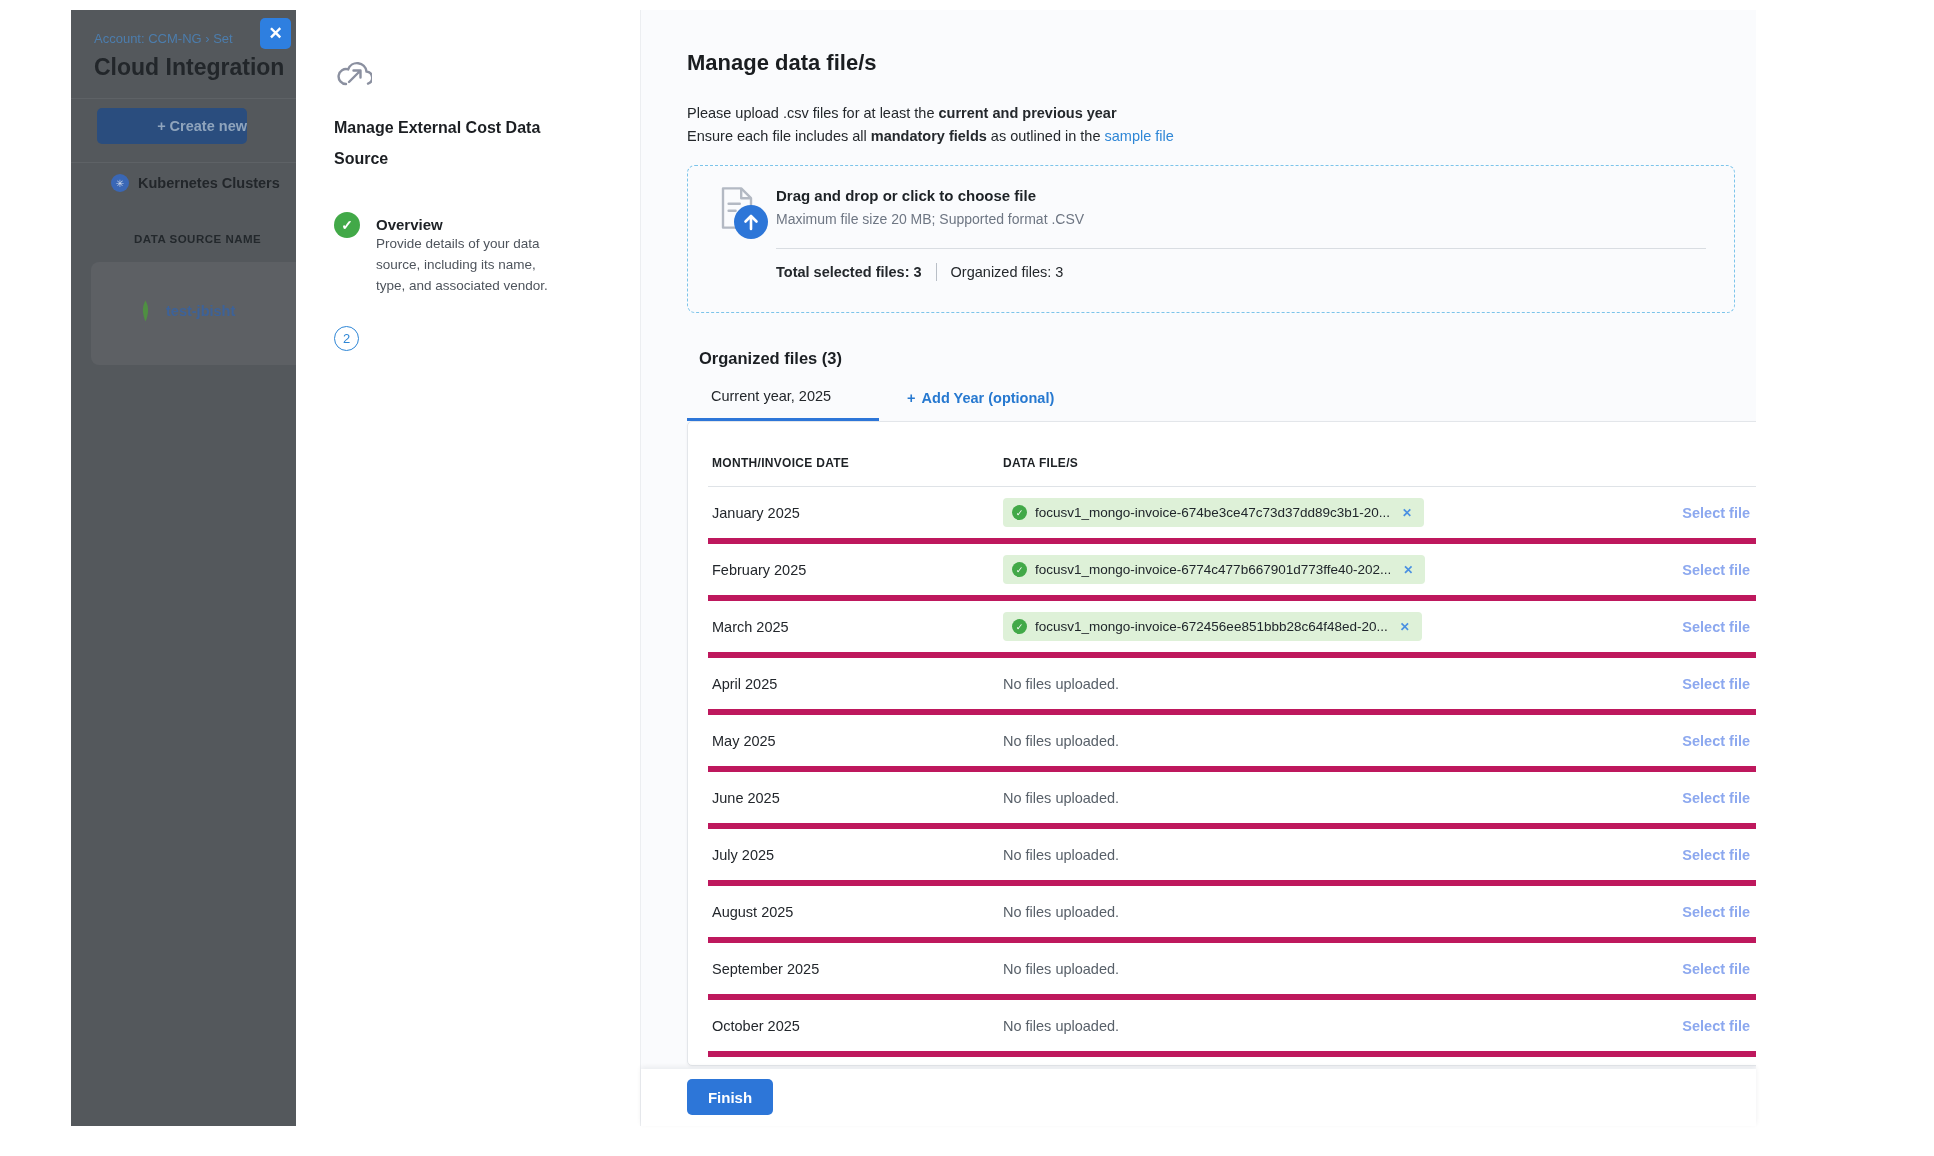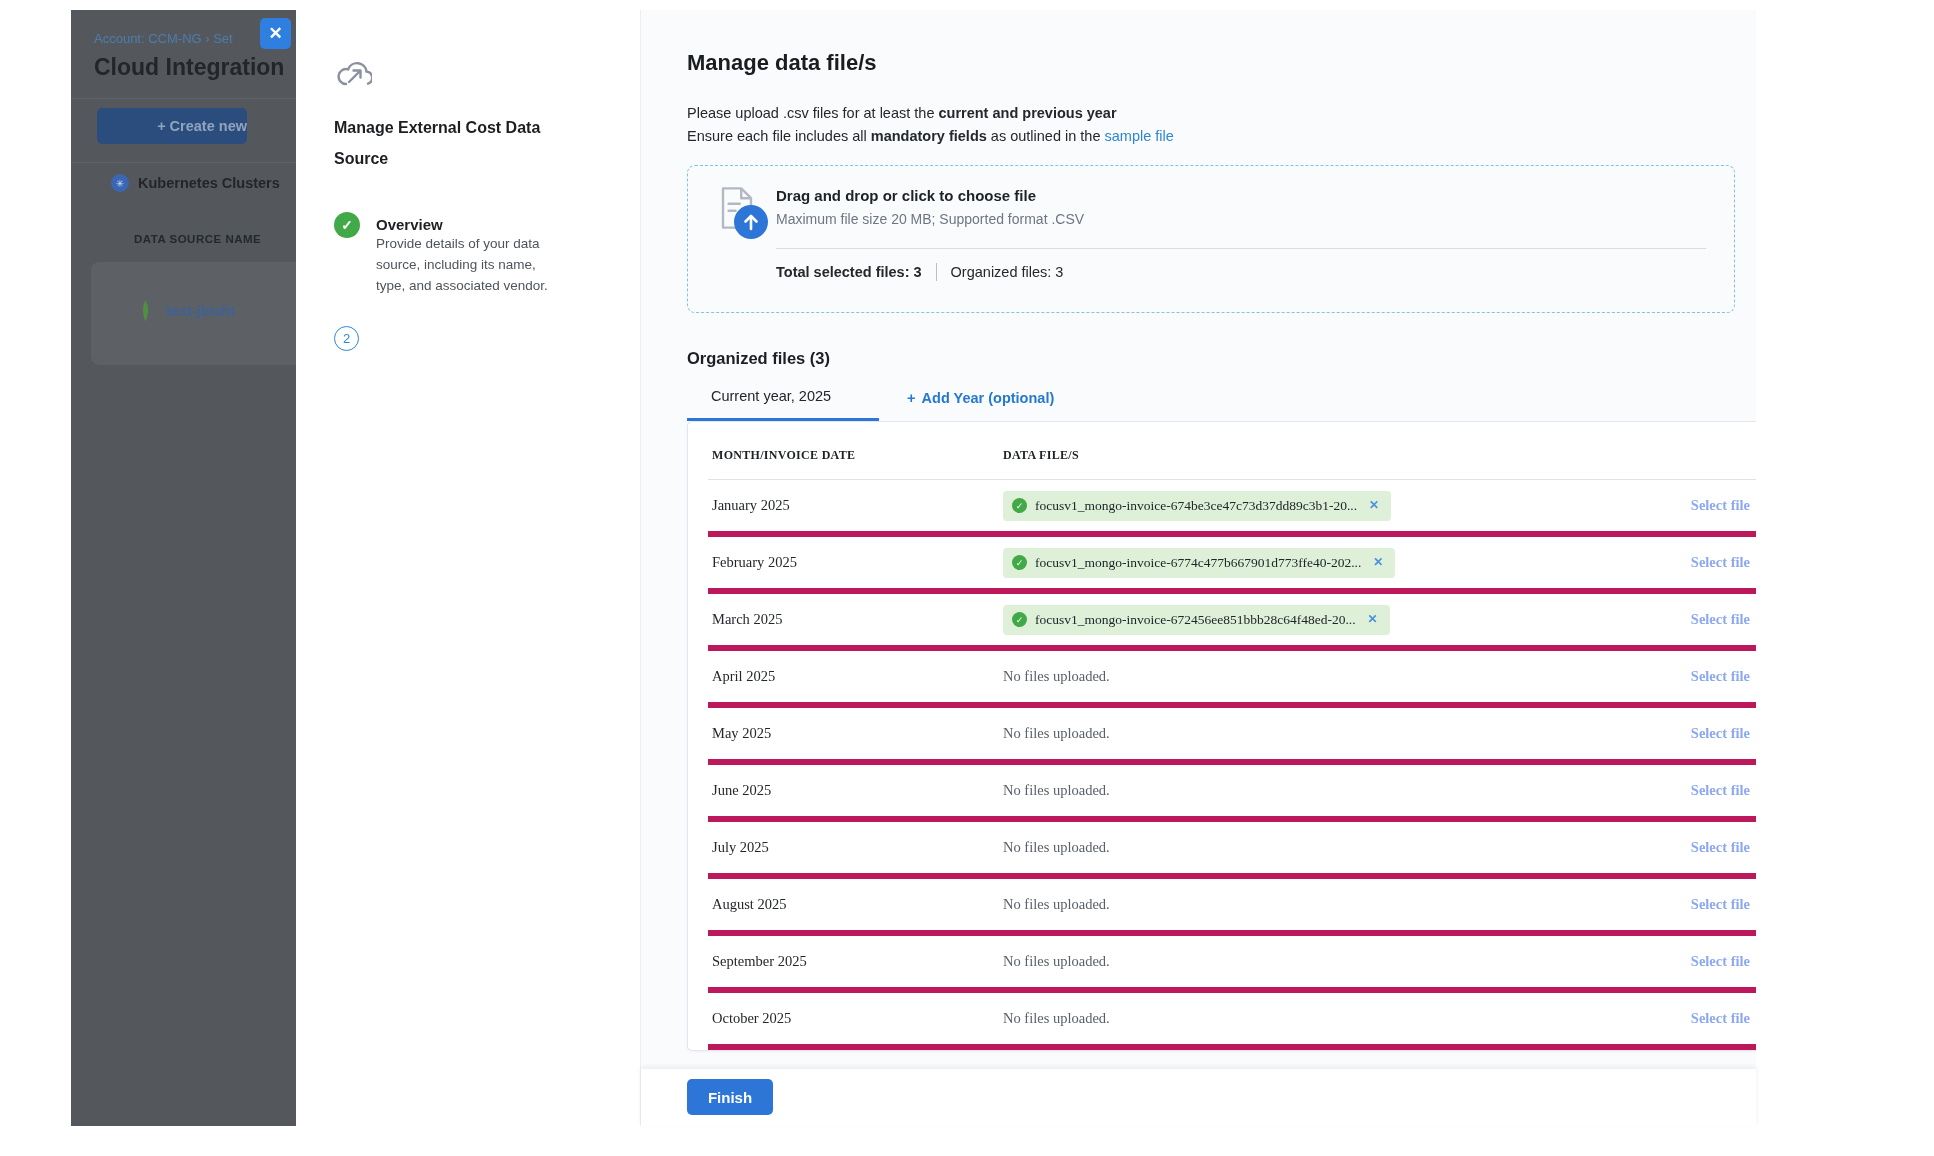--- a/index.html
+++ b/index.html
@@ -52,27 +52,27 @@
   .link { color:#2e86d6; cursor:pointer; }
   .dropzone { margin-top:17px; width:1048px; height:148px; border:1px dashed #7cc4ea; border-radius:8px;
     display:flex; padding:21px 28px 0 32px; cursor:pointer; }
   .dz-iconwrap { position:relative; width:56px; flex:none; }
   .dz-right { flex:1; }
   .dz-title { font-size:15px; font-weight:bold; color:#1d2226; }
   .dz-sub { margin-top:7px; font-size:14px; color:#6e7683; }
   .dz-divider { margin-top:21px; height:1px; background:#d9dde2; }
   .dz-totals { margin-top:14px; display:flex; align-items:center; gap:14px; font-size:14.5px; color:#24282c; }
   .dz-vline { width:1px; height:18px; background:#b9bfc7; }
-  .organized-h { margin-top:36px; font-size:16.5px; font-weight:bold; color:#1b1f23; }
+  .organized-h { margin-top:36px; font-size:16.5px; font-weight:bold; color:#1b1f23;margin-left:12px; }
   .tabs { margin-top:20px; display:flex; align-items:center; }
   .tab-active { font-size:14.5px; color:#23272b; padding:0 48px 14px 24px; border-bottom:3px solid #2d76d8; cursor:pointer; }
   .tab-add { margin-left:28px; padding-bottom:14px; font-size:14.5px; font-weight:bold; color:#2779d0;
     display:flex; align-items:center; gap:6px; cursor:pointer; }
   .card { width:1132px; background:#ffffff; border:1px solid #e3e6ea; border-radius:5px;
-    box-shadow:0 1px 3px rgba(30,40,50,.05); padding:0 20px;font-family:Liberation Serif, serif; }
+    box-shadow:0 1px 3px rgba(30,40,50,.05); padding:8px 20px; }
   .thead { display:flex; padding:26px 4px 16px 4px; border-bottom:1px solid #dfe3e7; }
   .th { font-size:12px; font-weight:bold; letter-spacing:.3px; color:#1d2125; }
   .th-month { width:291px; }
   .trow { display:flex; align-items:center; height:57px; border-bottom:6px solid #be185d; padding:0 4px; }
   .td-month { width:291px; font-size:14.5px; color:#23272c; }
   .td-file { flex:1; display:flex; align-items:center; }
   .chip { display:flex; align-items:center; gap:8px; background:#def1d8; border-radius:4px;
     padding:7px 12px 7px 9px; max-width:480px; }
   .chip-check { flex:none; width:15px; height:15px; border-radius:50%; background:#42a948; color:#fff;
     font-size:9px; display:flex; align-items:center; justify-content:center; }

